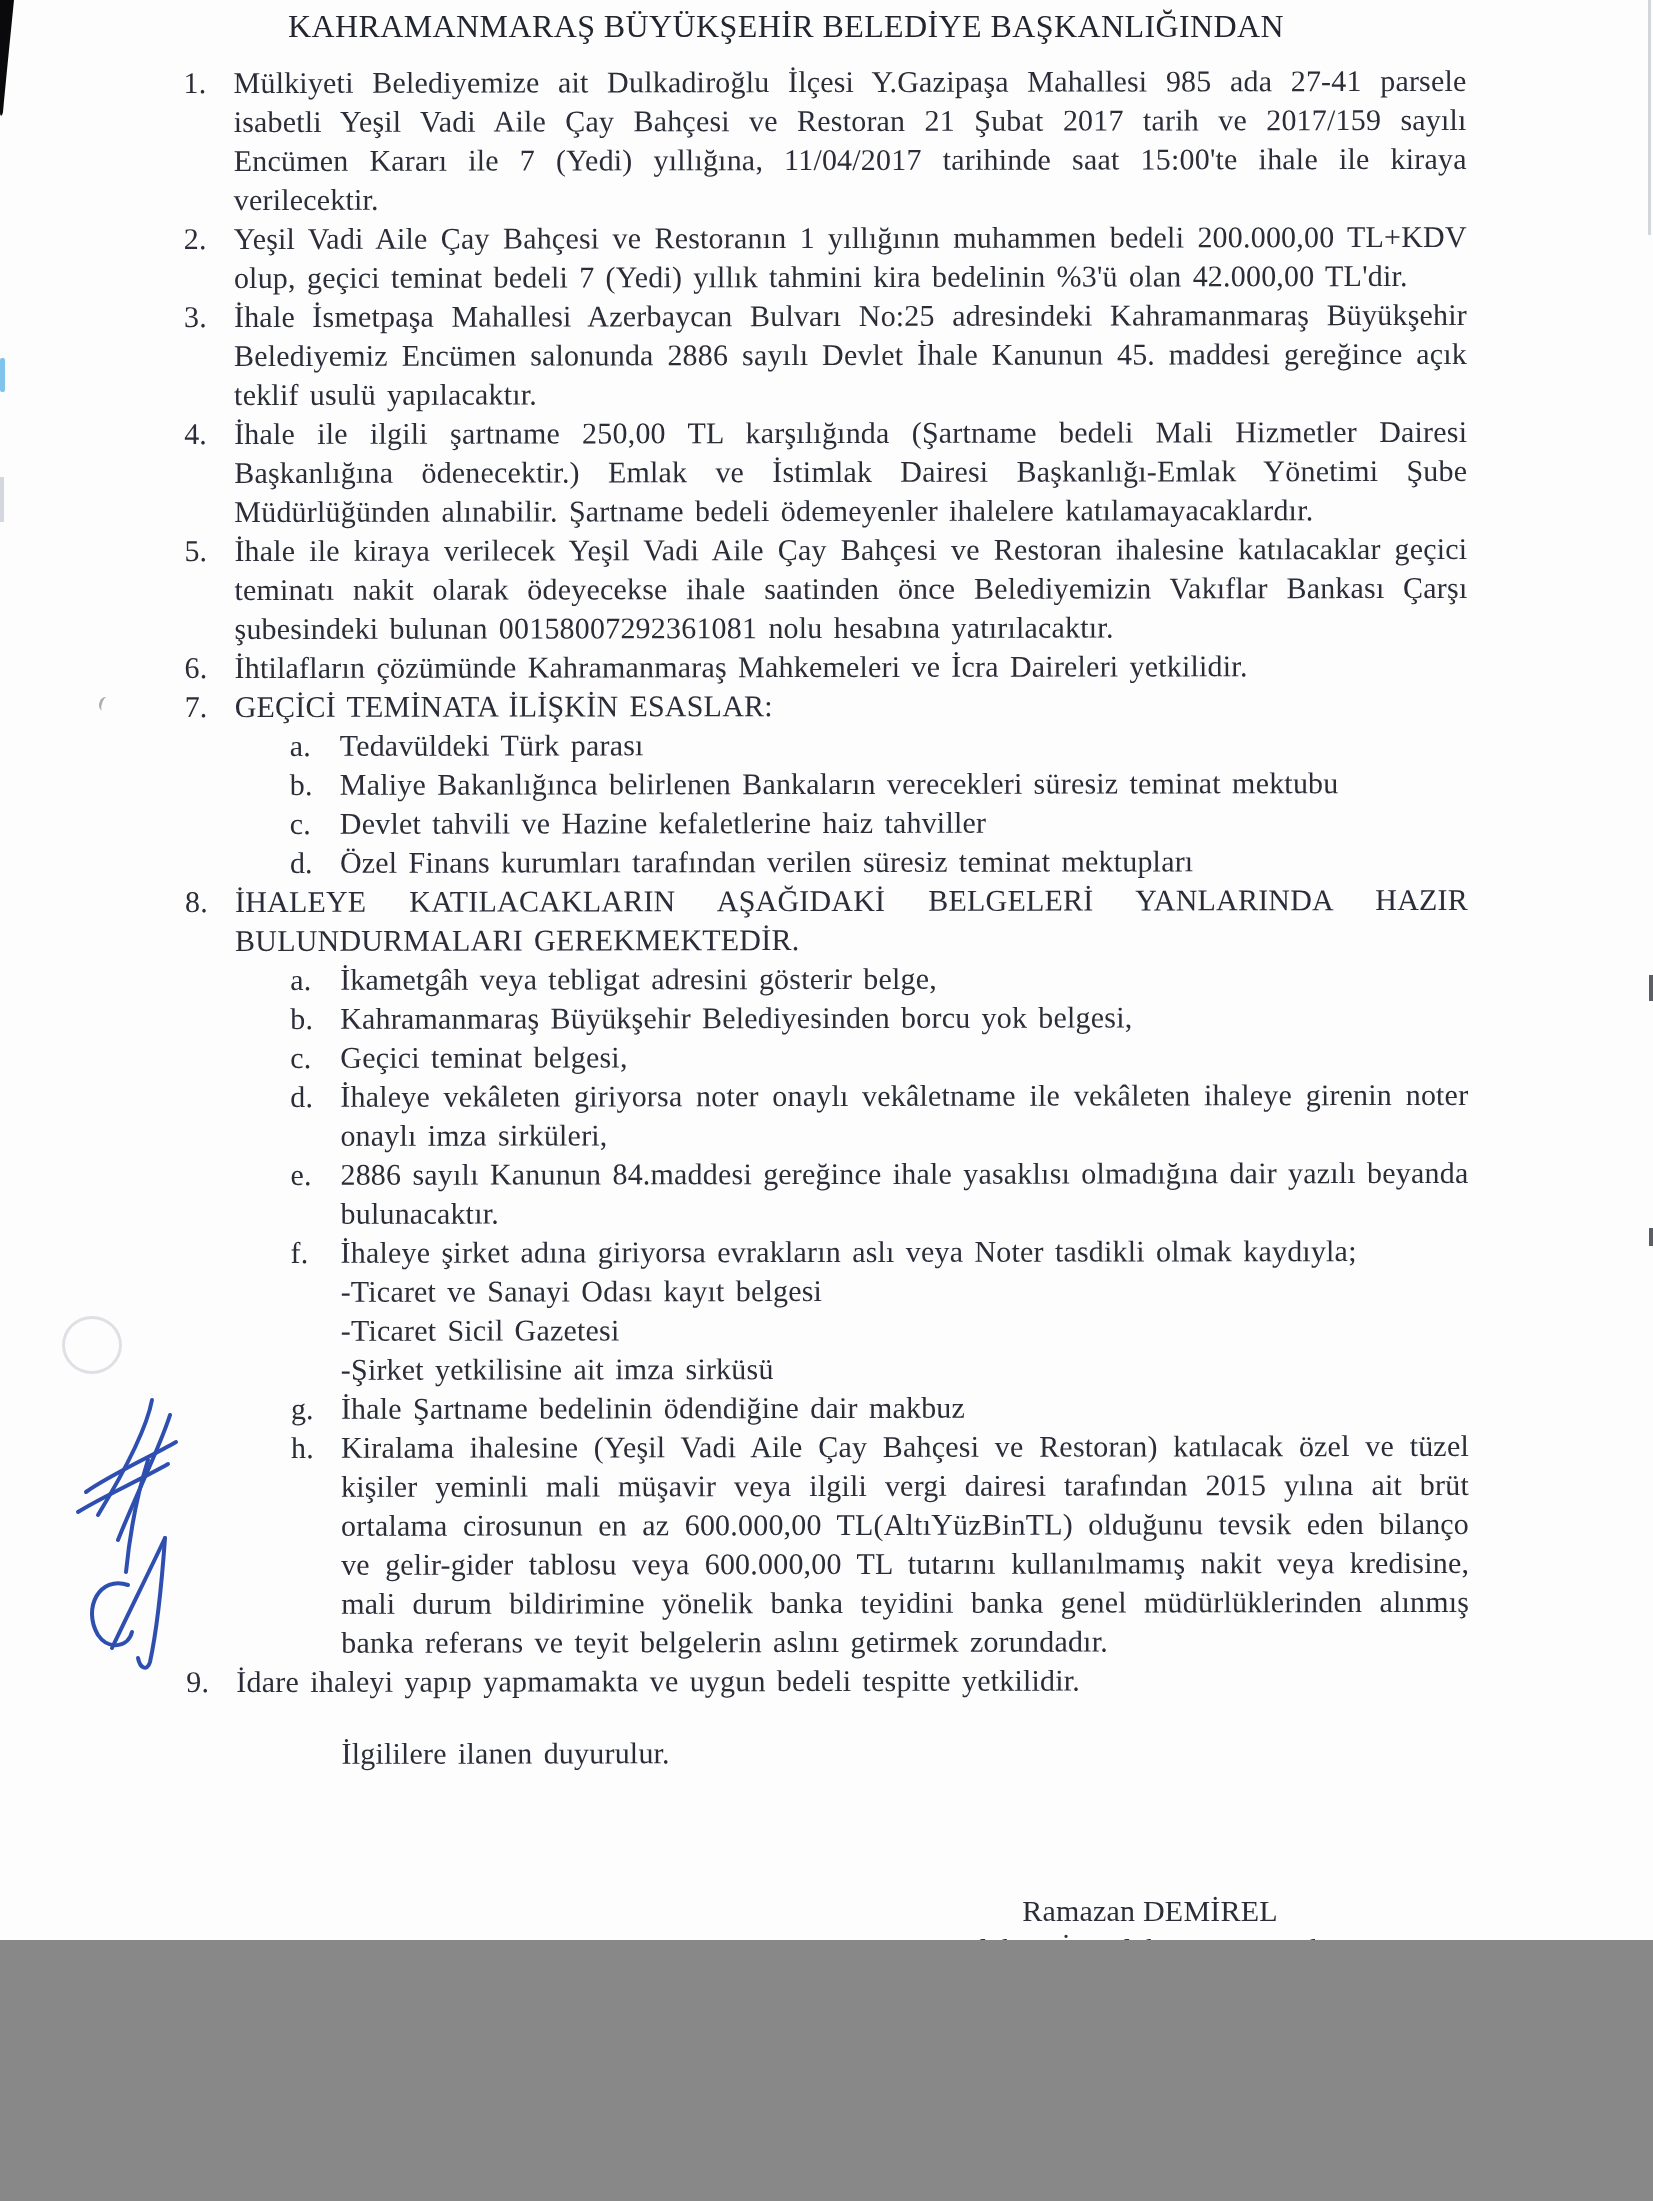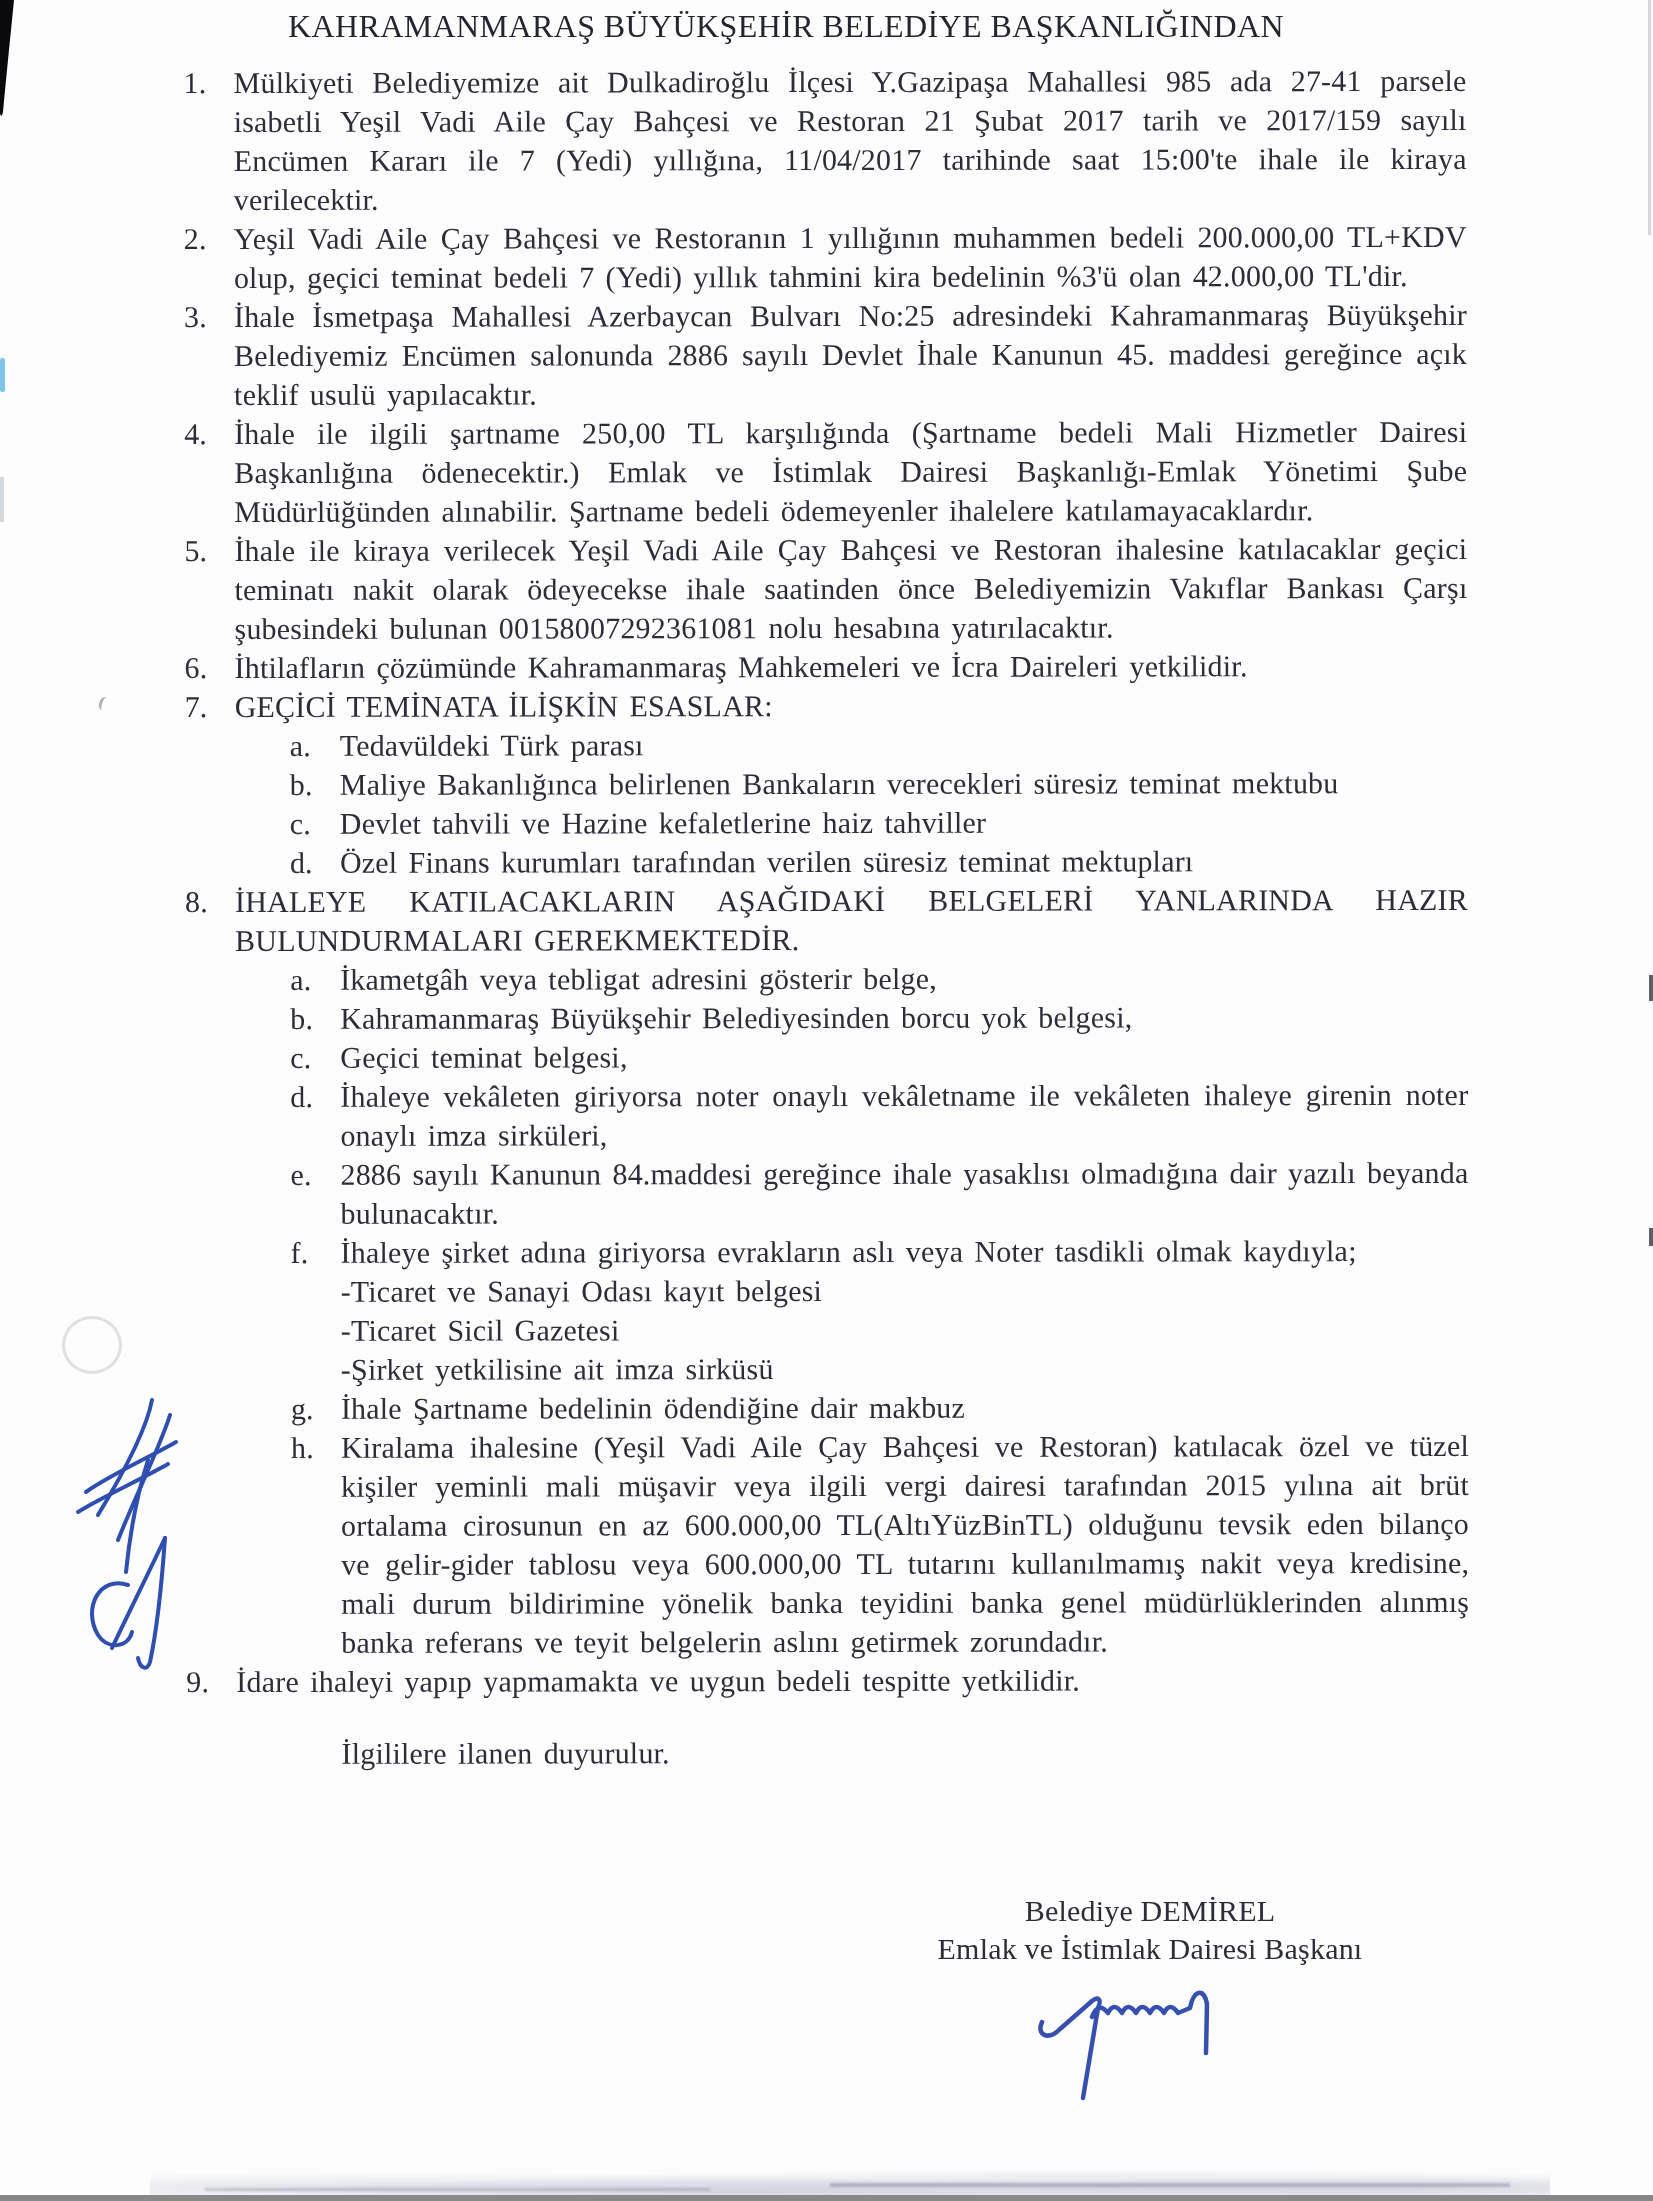--- a/index.html
+++ b/index.html
@@ -1,18 +1,18 @@
 <!DOCTYPE html>
 <html><head>
 <meta charset="utf-8">
 <style>
   html,body { margin:0; padding:0; background:#888; }
   .page {
     position:relative;
-    width:1653px; height:2195px;
+    width:1653px; height:1940px;
     margin:0 auto;
     background:#fdfdfe;
     overflow:hidden;
     font-family:"Liberation Serif", serif;
     color:#2b2d38;
   }
   .title {
     position:absolute; top:8px; left:0; width:1572px;
     text-align:center;
     font-size:32px; letter-spacing:0.4px;
@@ -188,21 +188,21 @@
       <div class="num">9.</div>
       <div class="body">
           <p class="txt">İdare ihaleyi yapıp yapmamakta ve uygun bedeli tespitte yetkilidir.</p>
         </div>
     </div>
 
     <p class="closing">İlgililere ilanen duyurulur.</p>
   </div>
 
   <div class="signature">
-    <p class="sig-line">Belediye DEMİREL</p>
+    <p class="sig-line">Ramazan DEMİREL</p>
     <p class="sig-line">Emlak ve İstimlak Dairesi Başkanı</p>
   </div>
 
   <svg class="mark" style="left:1020px; top:1975px;" width="230" height="140" viewBox="0 0 230 140">
     <path d="M 22 47
              C 16 60, 28 66, 40 54
              L 72 26
              C 78 21, 82 24, 78 33
              L 63 123
              M 72 42

